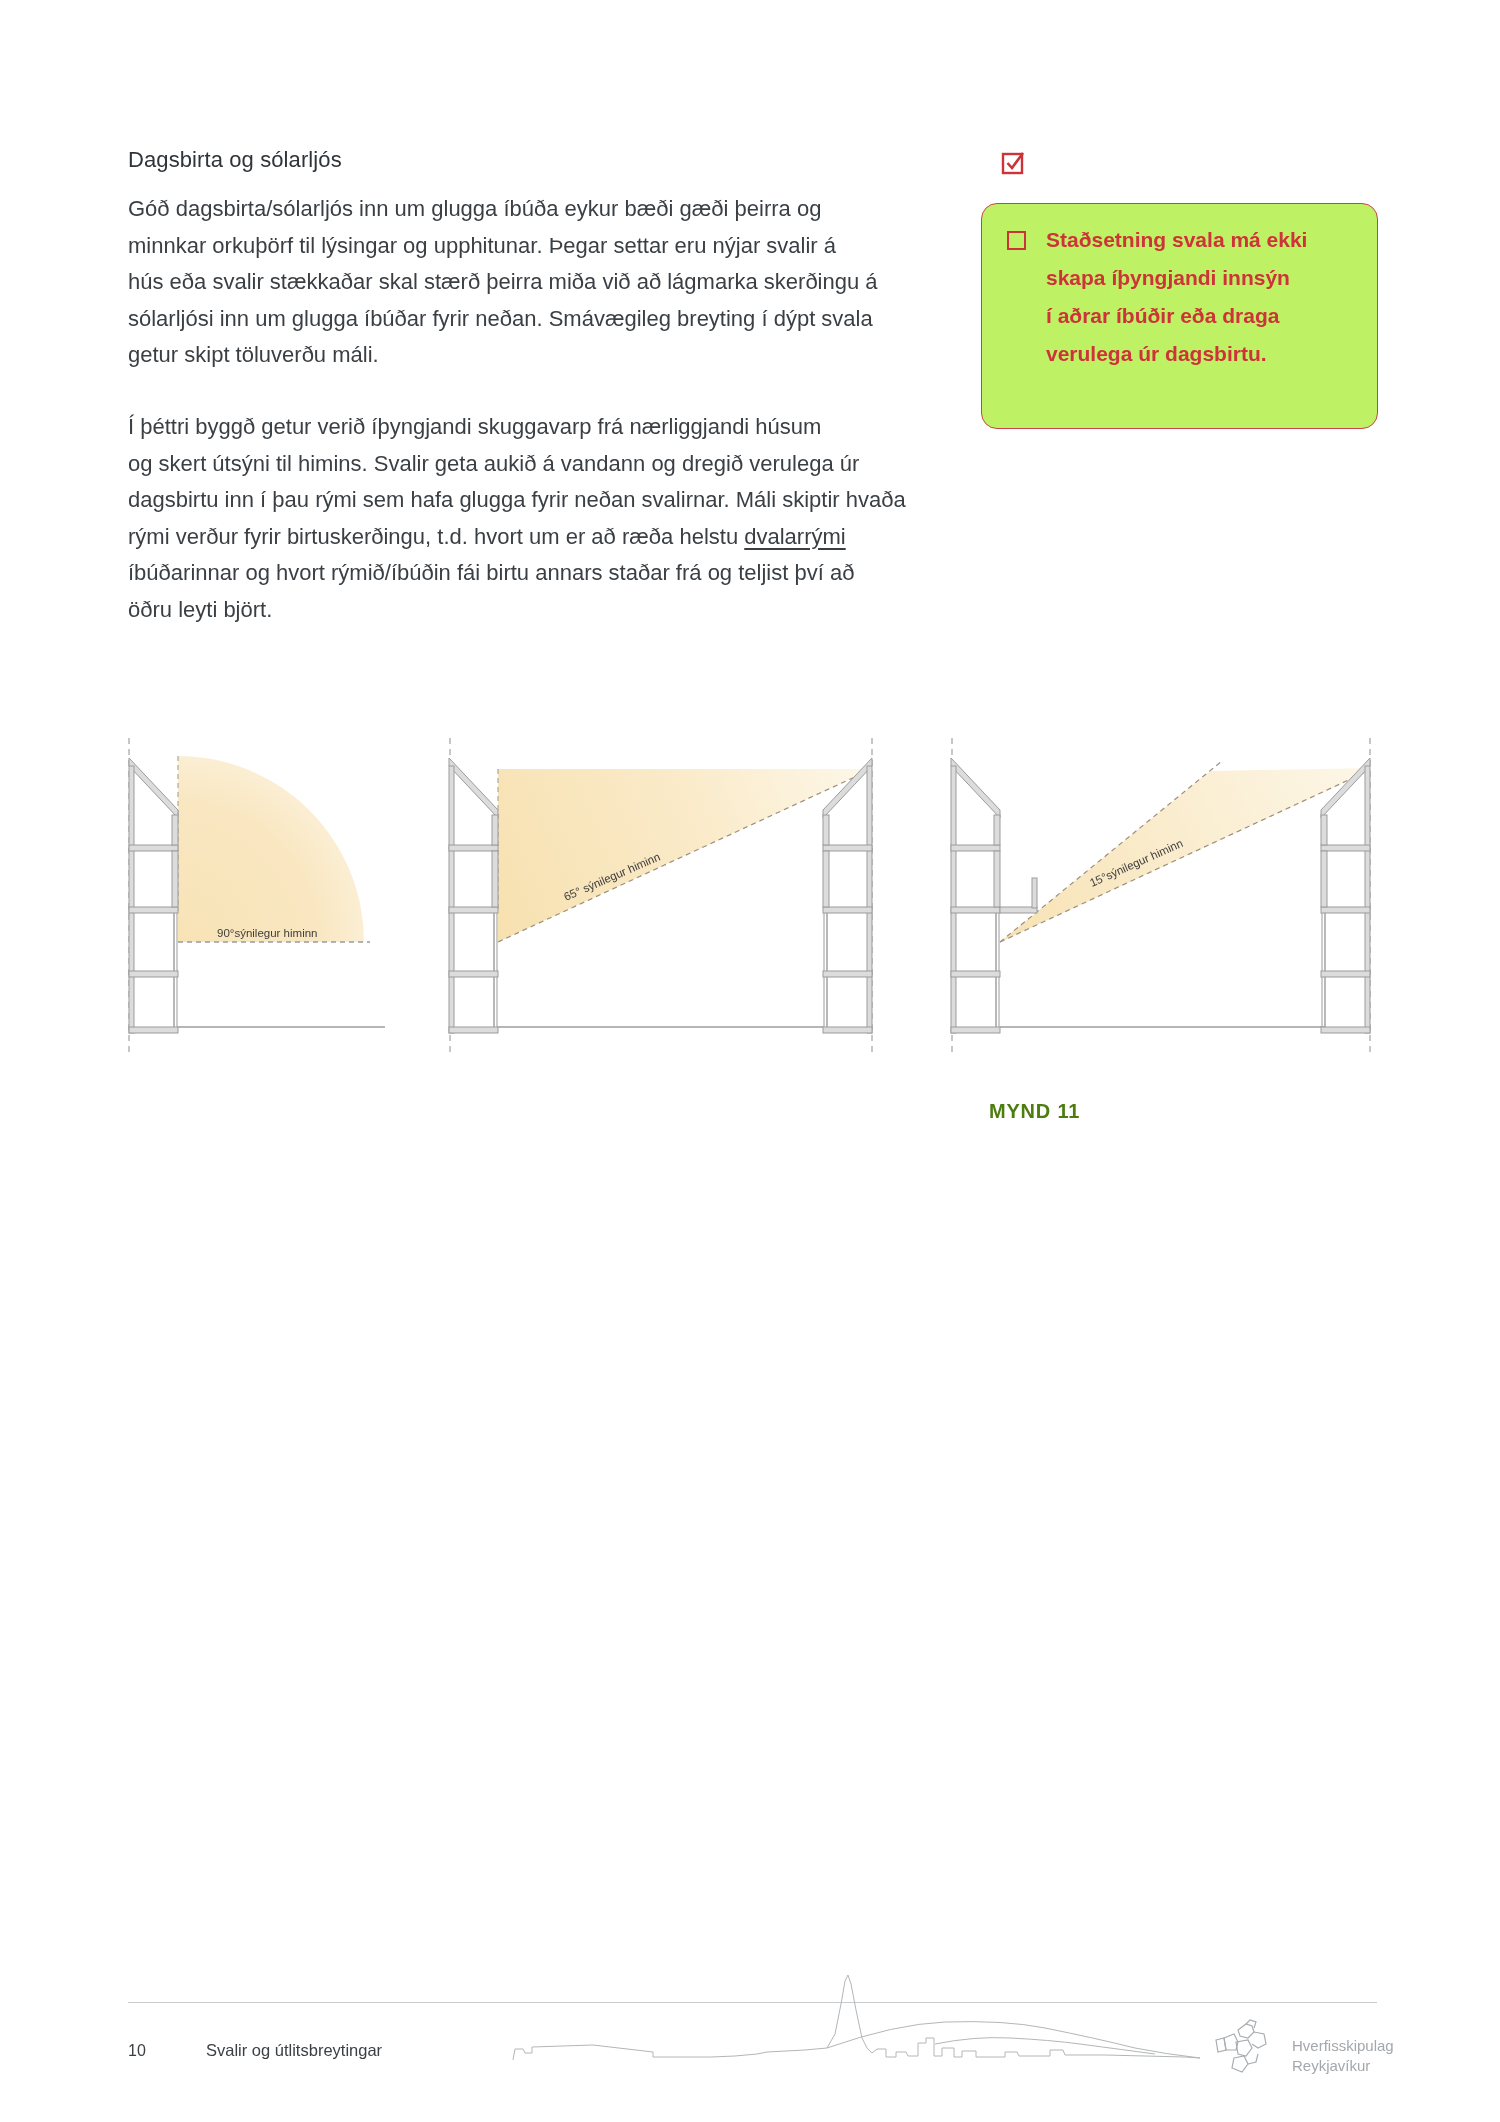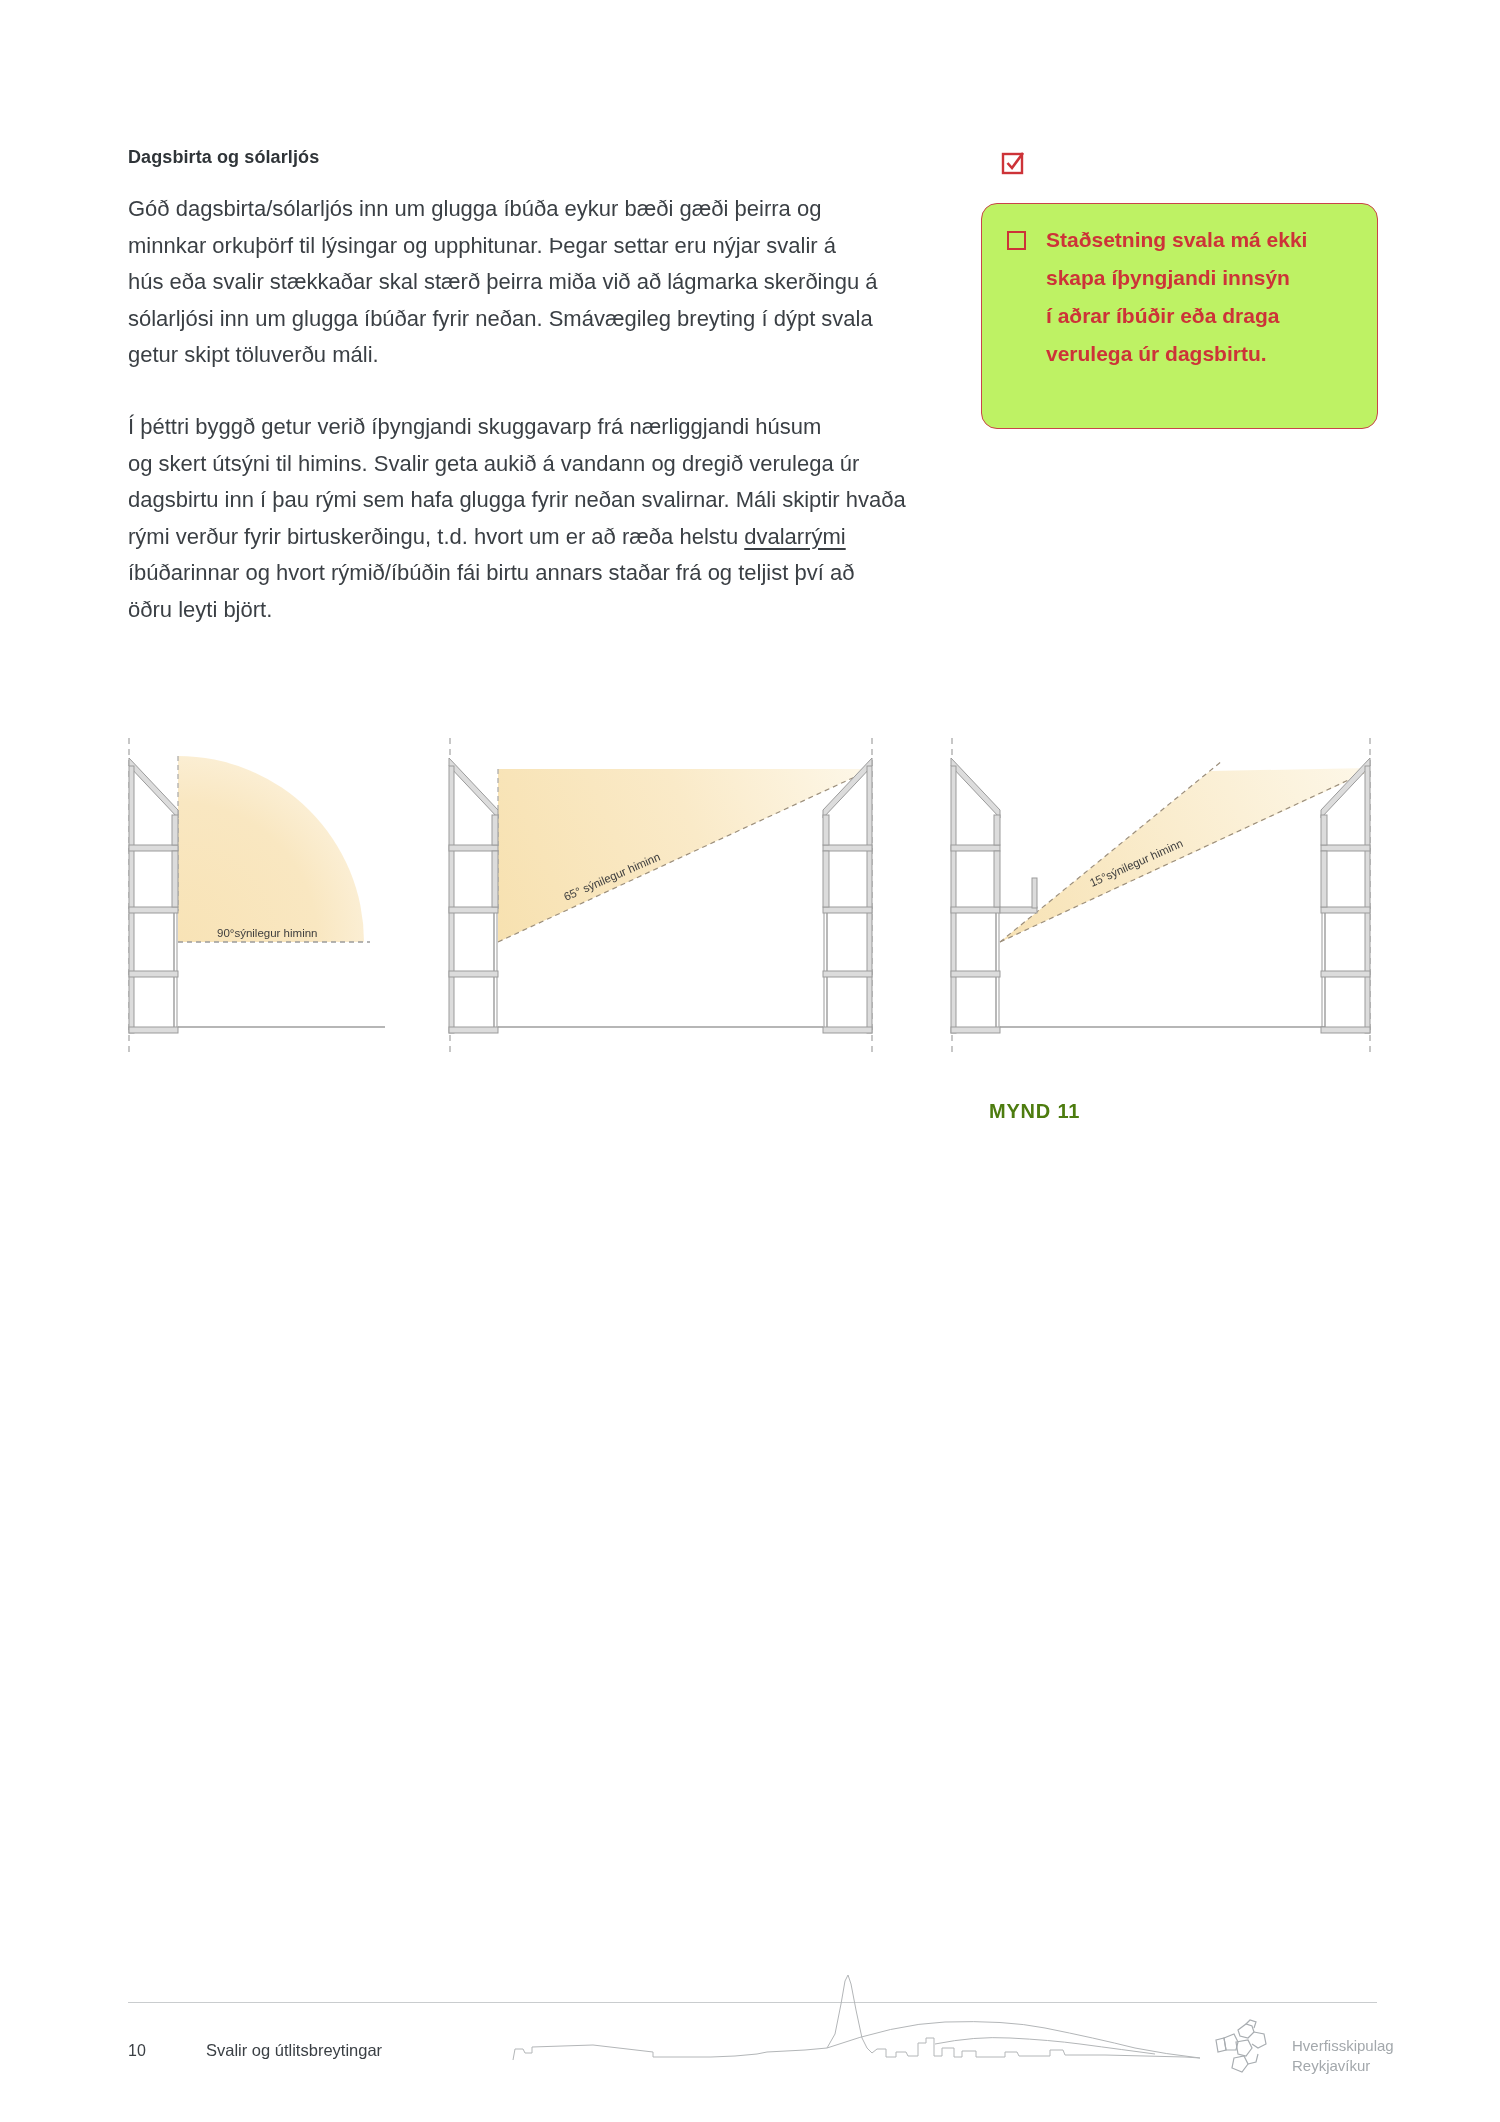--- a/index.html
+++ b/index.html
@@ -3,21 +3,21 @@
 <meta charset="utf-8">
 <style>
   html,body{margin:0;padding:0;background:#e8e8e8;}
   #page{
     position:relative;width:1500px;height:2122px;background:#ffffff;
     font-family:"Liberation Sans", sans-serif;overflow:hidden;margin:0 auto;
   }
   .abs{position:absolute;}
   
   #main-heading{
-    left:128px;top:147px;font-size:18px;font-weight:700;color:#2f3438;letter-spacing:.1px;
+    left:128px;top:147px;font-size:22px;font-weight:400;color:#2f3438;letter-spacing:.1px;
   }
   .bodytext{
     left:128px;width:852px;font-size:22px;line-height:36.5px;color:#3a3f44;
     white-space:pre-line;
   }
   #paragraph-1{top:191px;}
   #paragraph-2{top:409px;}
   #paragraph-2 .u{ text-decoration:underline; text-underline-offset:4px; }
   
   #sidebar-title-row{left:1001px;top:148px;display:flex;align-items:flex-start;gap:20px;flex-direction:column;}

